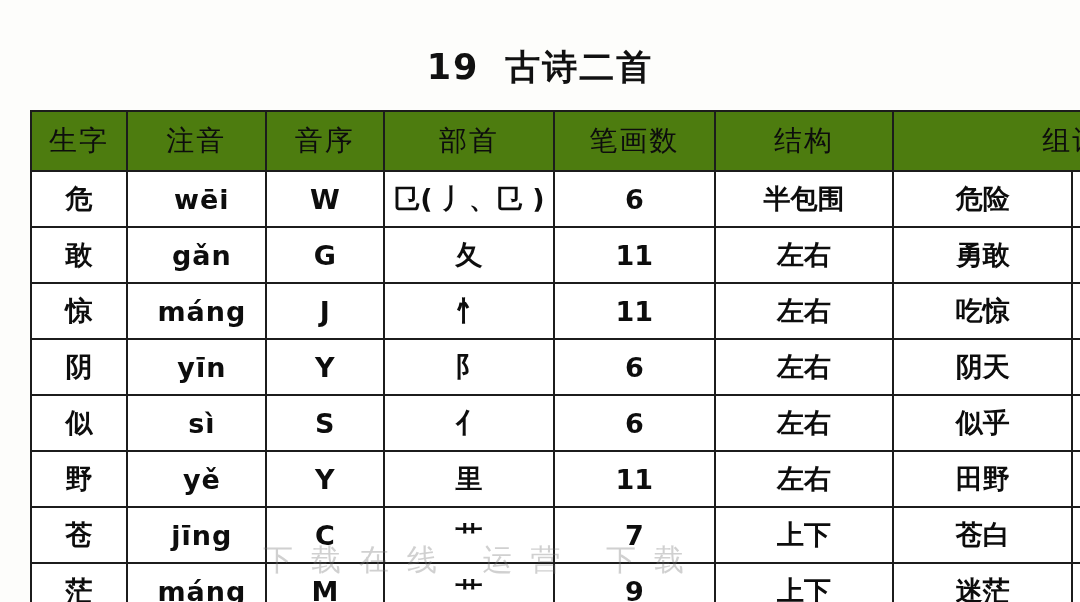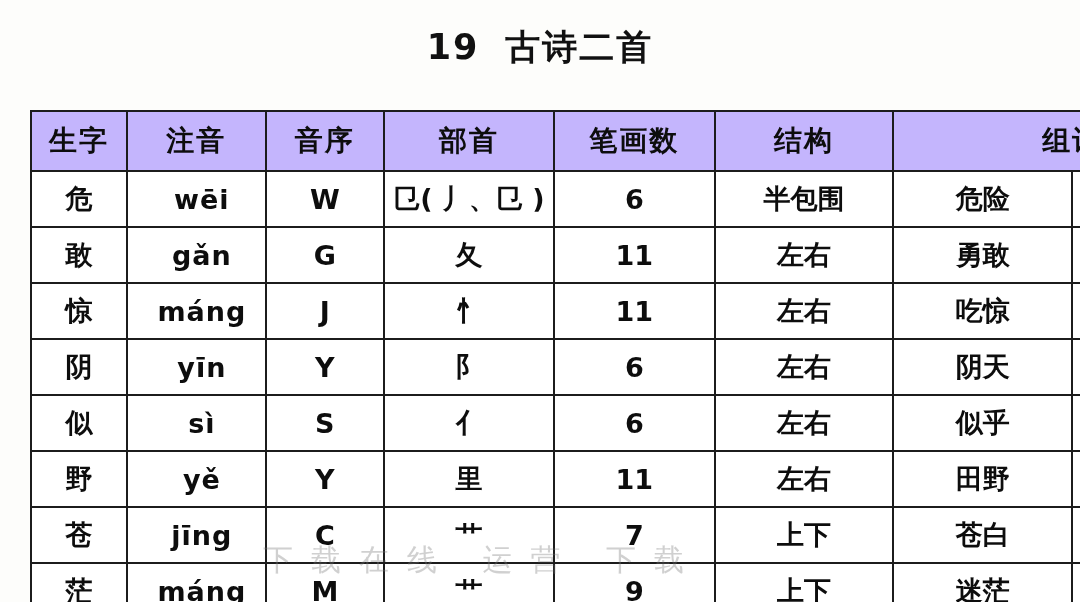--- a/index.html
+++ b/index.html
@@ -19,21 +19,21 @@
     height: 602px;
     background: #fdfdfb;
   }
   .title {
     text-align: center;
     font-family: "DejaVu Sans", sans-serif;
     font-weight: bold;
     font-size: 35px;
     letter-spacing: 2px;
     color: #111;
-    padding-top: 24px;
+    padding-top: 44px;
     padding-bottom: 14px;
     user-select: none;
   }
   .title .num {
     margin-right: 26px;
   }
   .table-wrap {
     position: absolute;
     left: 30px;
     top: 110px;
@@ -47,24 +47,24 @@
     background: #ffffff;
     box-shadow: 0 0 0 0 transparent;
   }
   table.vocab th, table.vocab td {
     border: 2px solid #1c1c1c;
     text-align: center;
     vertical-align: middle;
     color: #0d0d0d;
   }
   table.vocab thead th {
-    background: #c4b5fd;
+    background: #4d7c0f;
     height: 56px;
     font-family: "DejaVu Sans", sans-serif;
-    font-weight: bold;
+    font-weight: normal;
     font-size: 28px;
     letter-spacing: 2px;
   }
   table.vocab tbody td {
     height: 52px;
     font-size: 27px;
     font-family: "DejaVu Sans", sans-serif;
     font-weight: bold;
   }
   td.pinyin, th.col-pinyin {

